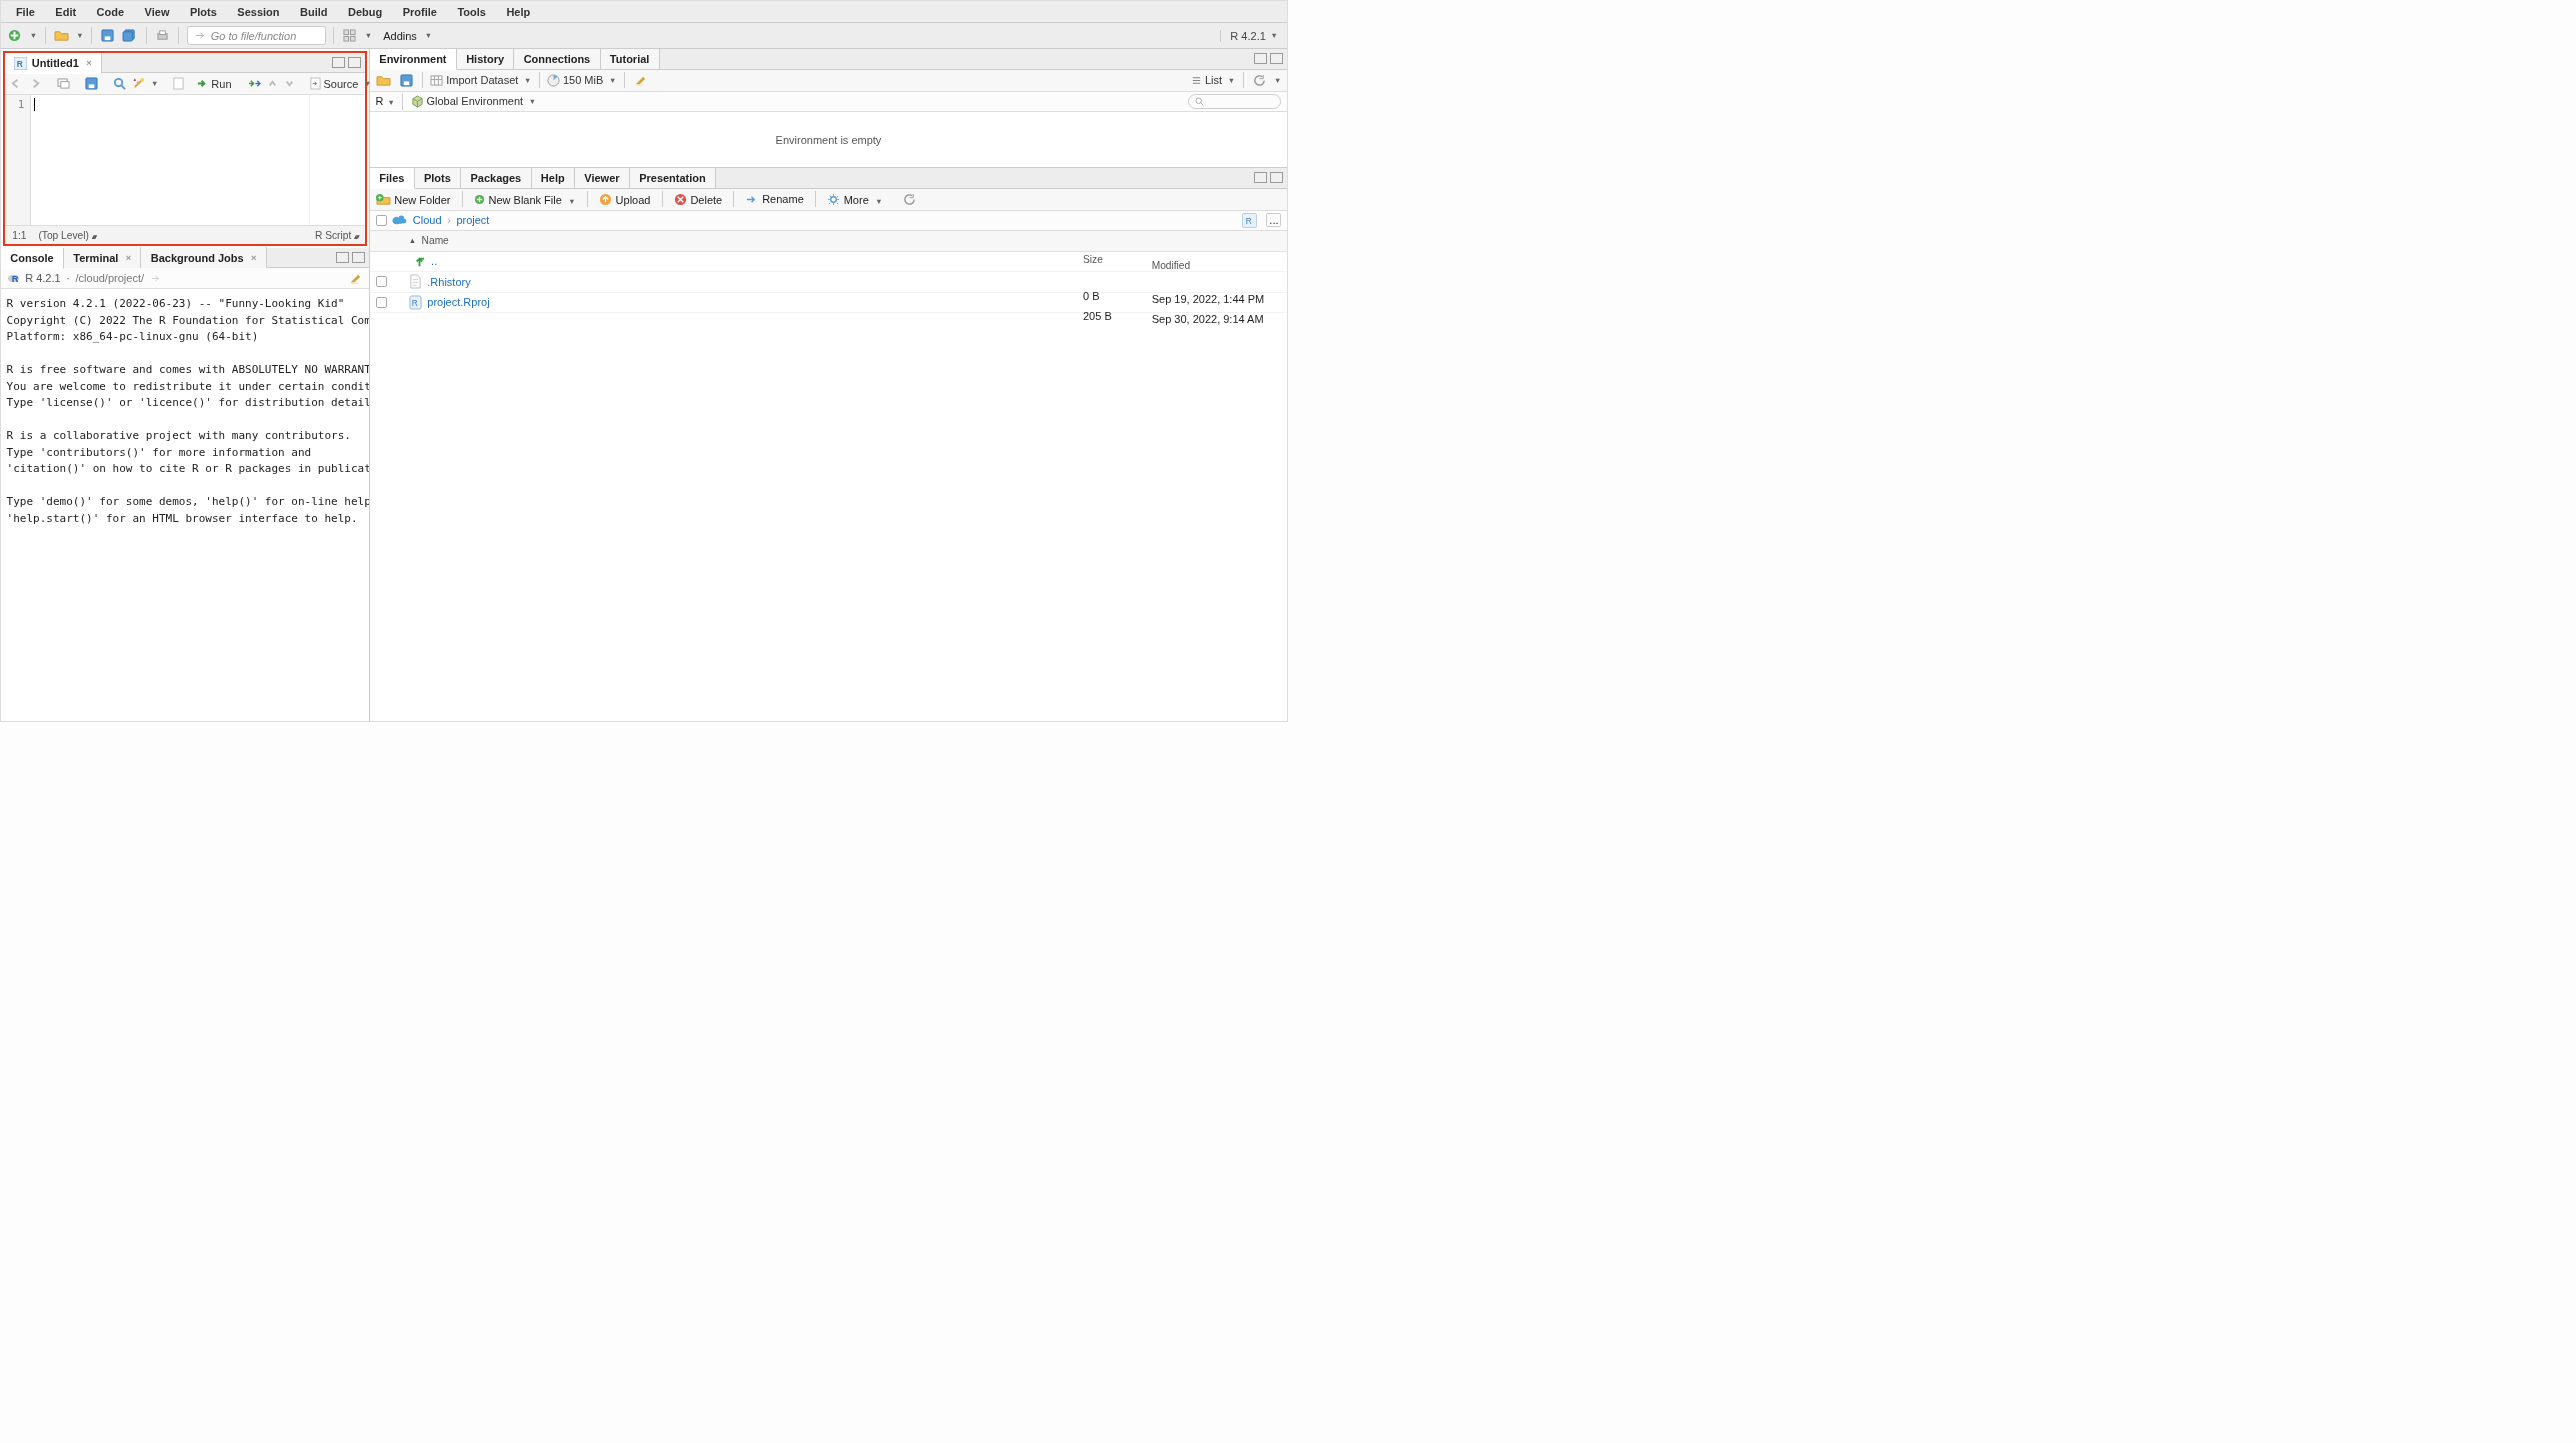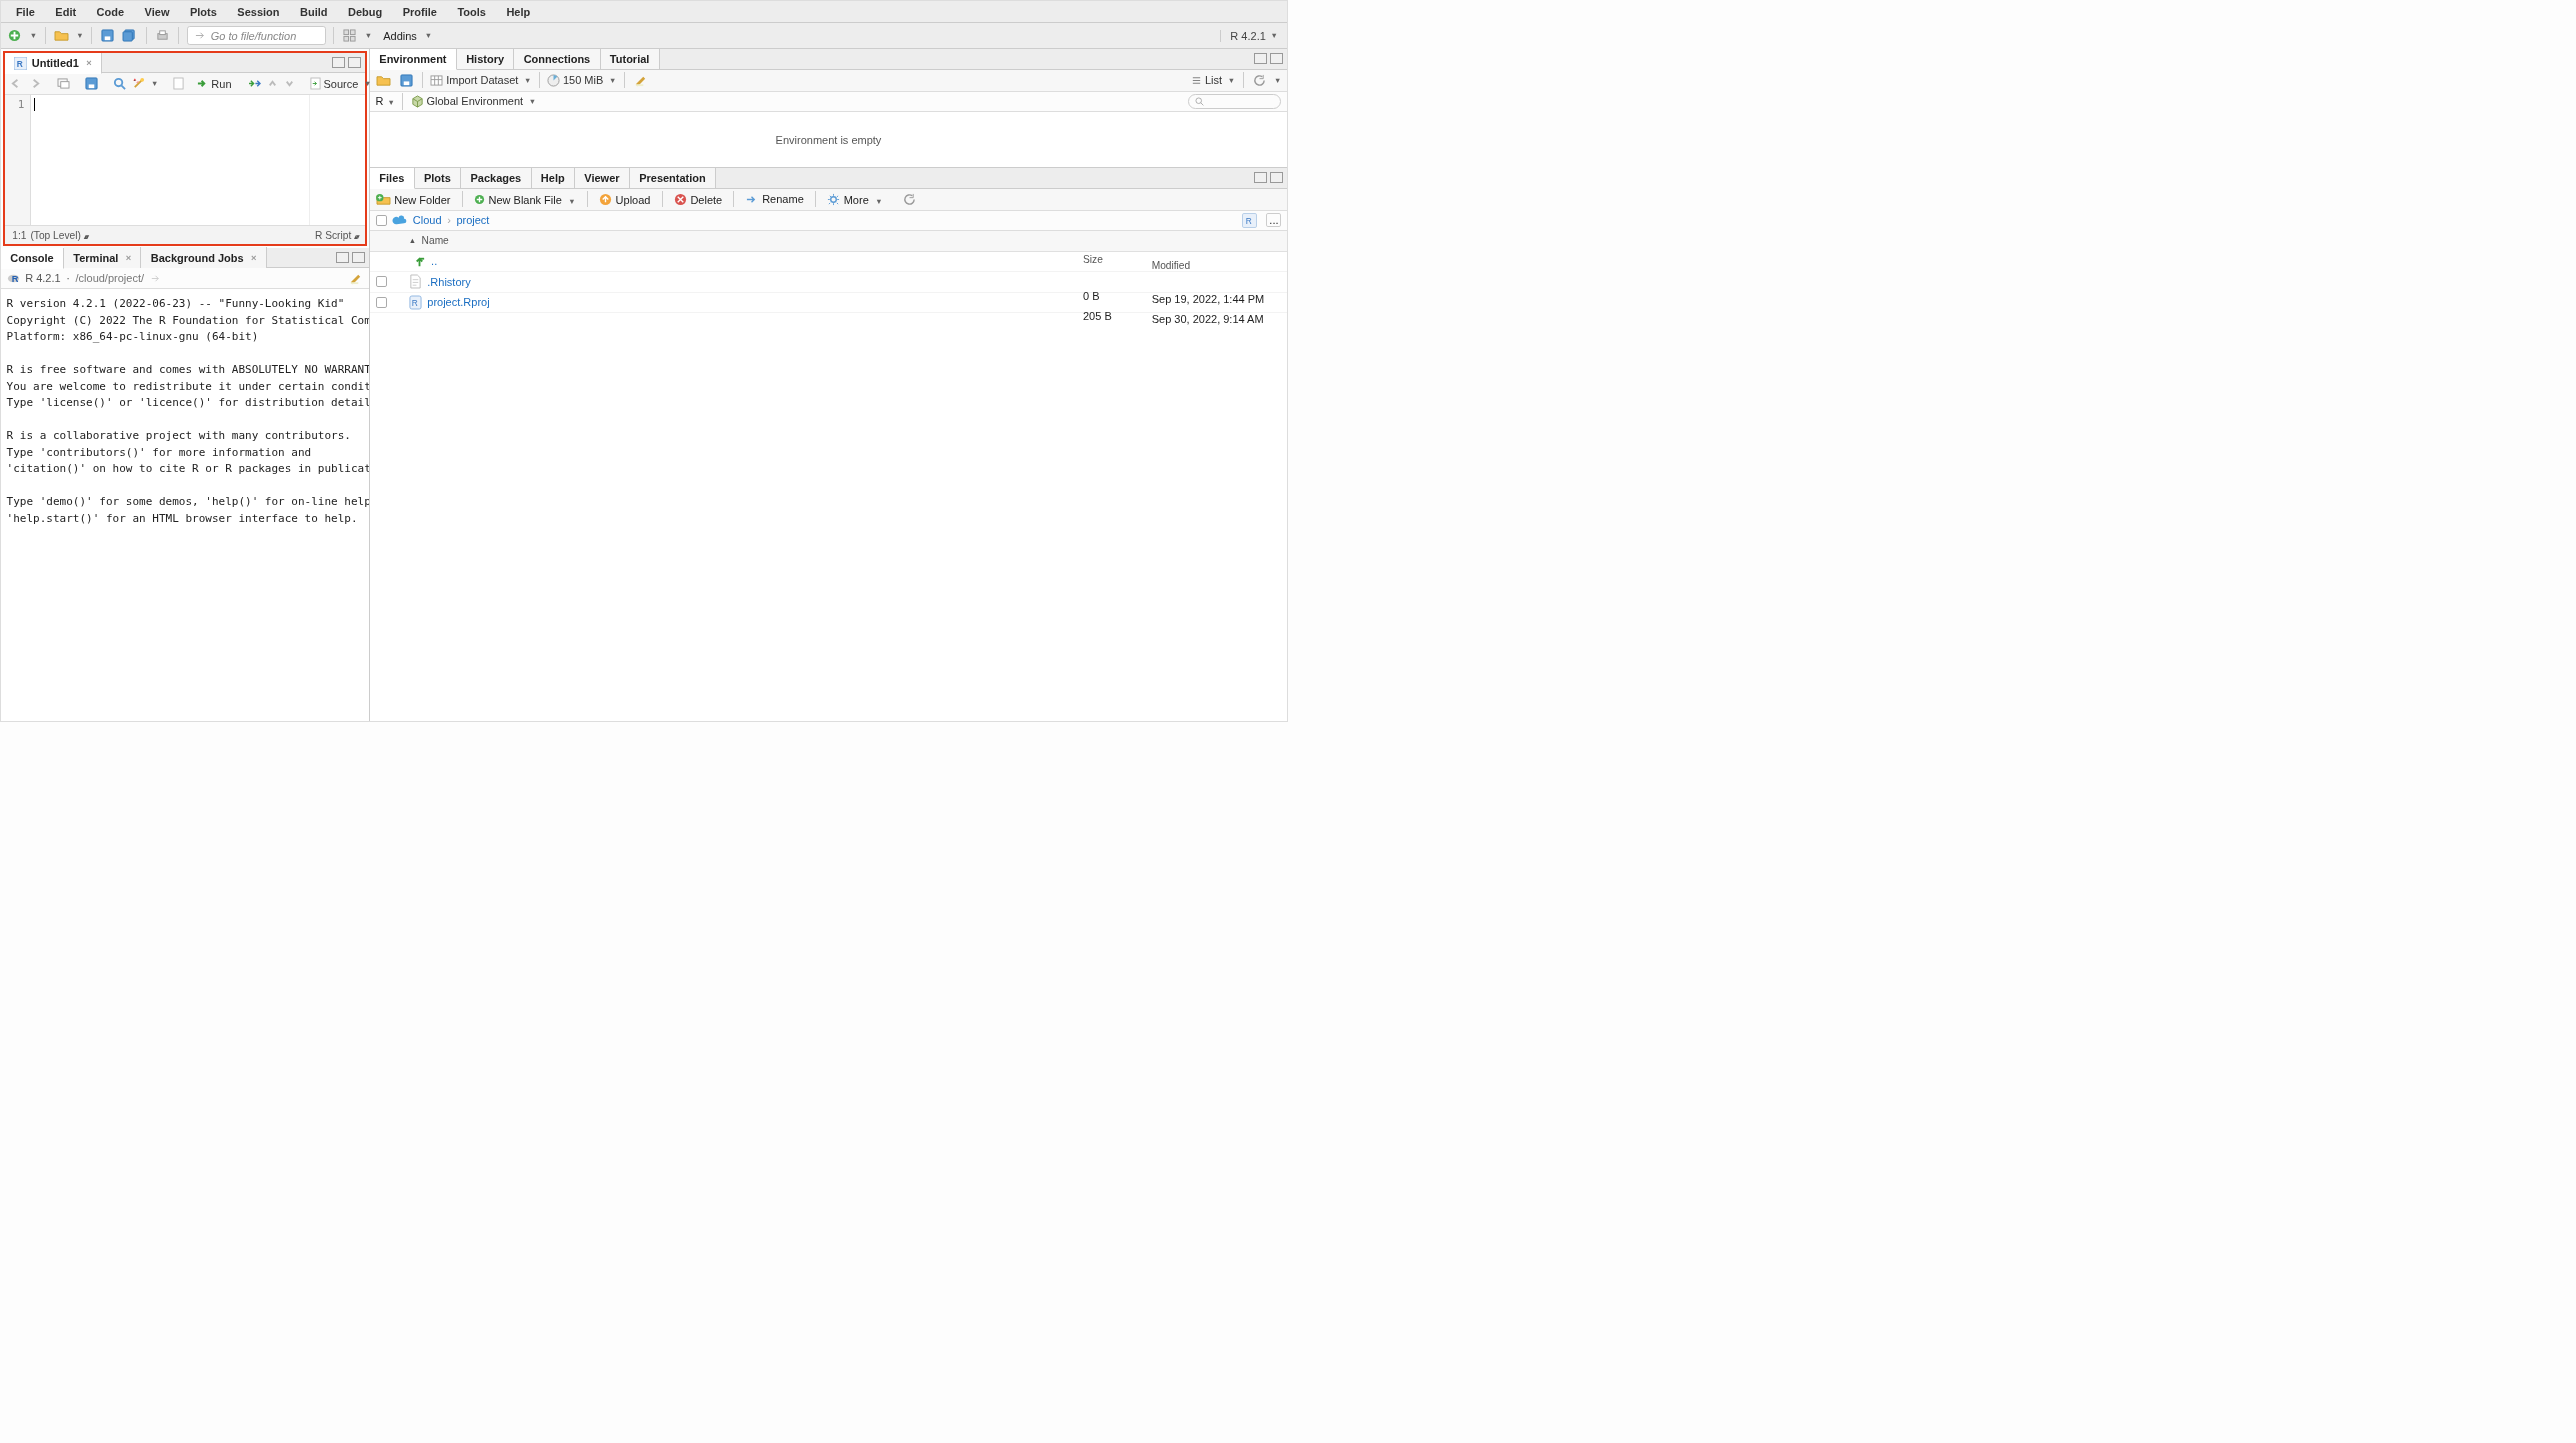--- a/index.html
+++ b/index.html
@@ -31,21 +31,21 @@
 .subbar { display:flex; align-items:center; height:22px; background:#f7f7f7; border-bottom:0.9px solid #ddd; padding:0 5.6px; gap:5.6px; }
 .subbar .spacer { flex:1; }
 .btn-label { display:flex; align-items:center; gap:2.8px; color:#333; }
 
 .source-highlight { border: 2.8px solid #e53b1a; margin:1.9px; display:flex; flex-direction:column; flex:0 0 195px; }
 .editor-area { flex:1; display:flex; background:#fff; }
 .gutter { width:26px; background:#f5f5f5; border-right:0.9px solid #ddd; color:#888; text-align:right; padding:2.8px 5.6px 0 0; font-family:Menlo,Consolas,monospace; font-size:11px; }
 .code { flex:1; position:relative; }
 .code .cursor { position:absolute; top:2.8px; left:2.8px; width:0.9px; height:13px; background:#000; }
 .scrollstub { width:56px; border-left:0.9px solid #eee; }
-.statusbar { height:18.6px; display:flex; align-items:center; background:#f3f3f3; border-top:0.9px solid #ddd; font-size:10.2px; color:#555; padding:0 7.4px; gap:4px; }
+.statusbar { height:18.6px; display:flex; align-items:center; background:#f3f3f3; border-top:0.9px solid #ddd; font-size:10.2px; color:#555; padding:0 7.4px; gap:12px; }
 .statusbar .right { margin-left:auto; display:flex; align-items:center; gap:5.6px;justify-content:center; }
 
 .console { flex:1; display:flex; flex-direction:column; }
 .console-path { display:flex; align-items:center; gap:5.6px; height:20.5px; border-bottom:0.9px solid #ddd; padding:0 5.6px; color:#555; background:#fcfcfc; }
 .console-path .spacer { flex:1; }
 .console-text { flex:1; padding:7.4px 5.6px; font-family:Menlo,Consolas,monospace; font-size:11px; line-height:1.5; white-space:pre; overflow:hidden; }
 
 .env-pane { flex:0 0 119px; border-bottom:0.9px solid #ccc; }
 .env-body { flex:1; display:flex; align-items:center; justify-content:center; color:#555; background:#fff; }
 .env-scope { display:flex; align-items:center; gap:5.6px; padding:0 5.6px; height:20.5px; border-bottom:0.9px solid #ddd; background:#fcfcfc; }

